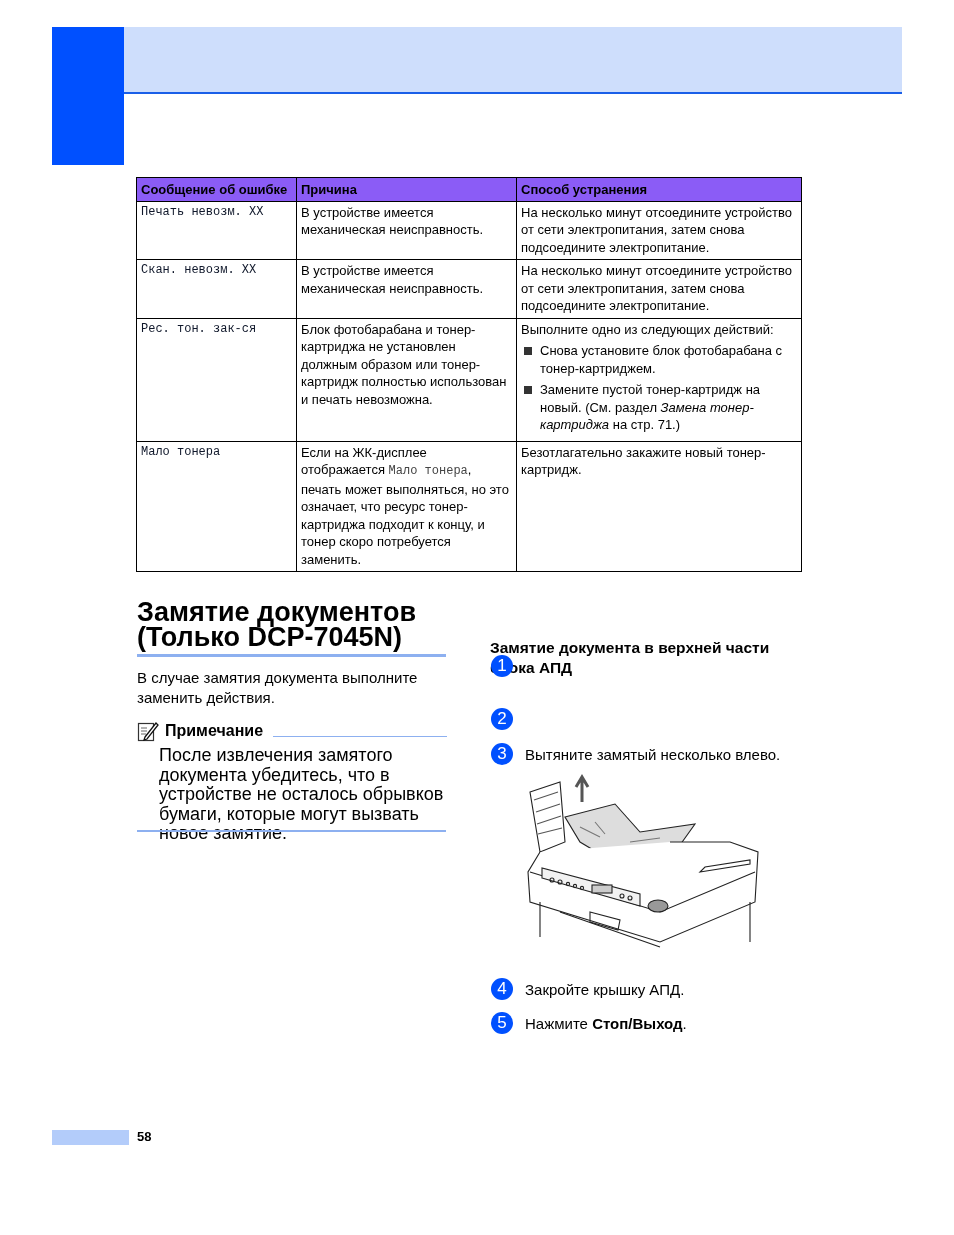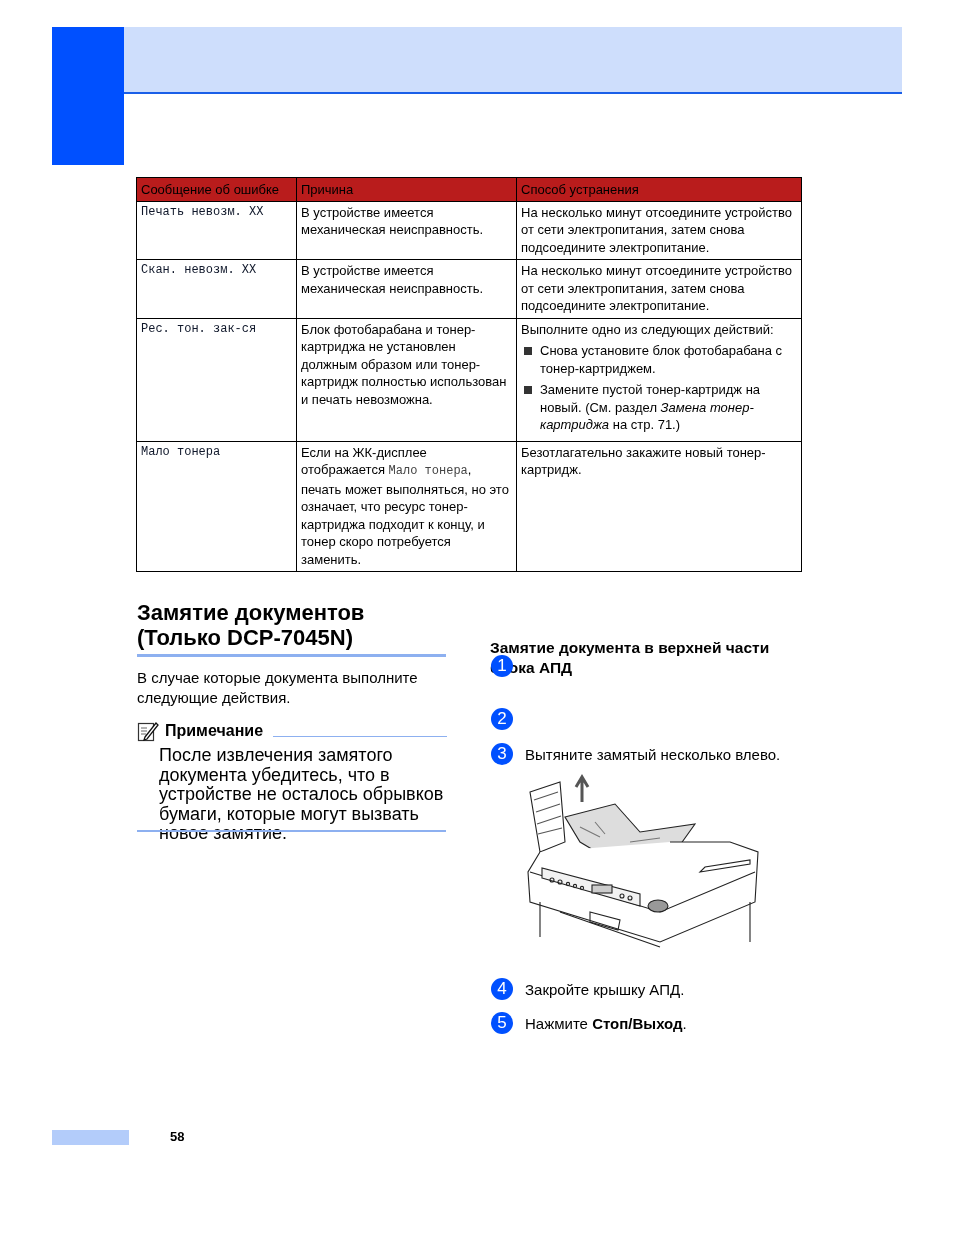--- a/index.html
+++ b/index.html
@@ -6,45 +6,45 @@
     body {
       width: 954px; height: 1235px; position: relative; background: #ffffff;
       font-family: "Liberation Sans", sans-serif; color: #000; overflow: hidden;
     }
     .tab-block { position: absolute; left: 52px; top: 27px; width: 72px; height: 138px; background: #0050ff; }
     .header-band { position: absolute; left: 124px; top: 27px; width: 778px; height: 66px; background: #cedefc; }
     .header-line { position: absolute; left: 124px; top: 92px; width: 778px; height: 2px; background: #1a5fe8; }
 
     table.err { position: absolute; left: 136px; top: 177px; width: 666px; border-collapse: collapse; font-size: 13px; line-height: 17.5px; }
     table.err th, table.err td { border: 1px solid #000; vertical-align: top; text-align: left; padding: 2px 4px 3px 4px; }
-    table.err th { background: #b91c1c; font-weight: normal; font-size: 13px; padding-top: 3px; padding-bottom: 2px; }
+    table.err th { background: #8b5cf6; font-weight: bold; font-size: 13px; padding-top: 3px; padding-bottom: 2px; }
     table.err td.msg { font-family: "Liberation Mono", monospace; font-size: 12px; color: #0f172a; }
     .mono { font-family: "Liberation Mono", monospace; font-size: 12px; color: #444; }
     .bul { display: flex; margin-top: 4px; }
     .bul .sq { width: 8px; height: 8px; background: #333; margin: 5px 8px 0 3px; flex: 0 0 8px; }
     .col1 { width: 151px; } .col2 { width: 211px; }
 
-    .h2 { position: absolute; left: 137px; top: 600px; width: 310px; font-size: 22px; font-weight: bold; line-height: 25px; }
+    .h2 { position: absolute; left: 137px; top: 600px; width: 310px; font-size: 27px; font-weight: bold; line-height: 25px; }
     .h2-rule { position: absolute; left: 137px; top: 654px; width: 309px; height: 3px; background: #8db0f0; }
     .intro { position: absolute; left: 137px; top: 668px; width: 310px; font-size: 15px; line-height: 19.5px; }
     .note-head { position: absolute; left: 137px; top: 720px; width: 310px; display: flex; align-items: center; }
     .note-icon { width: 22px; height: 22px; margin-right: 6px; }
     .note-title { font-size: 16px; font-weight: bold; margin-right: 10px; white-space: nowrap; }
     .note-line { flex: 1; height: 1px; background: #8db0f0; margin-top: 10px; }
     .note-body { position: absolute; left: 159px; top: 746px; width: 290px; font-size: 18px; line-height: 19.5px; }
     .note-rule { position: absolute; left: 137px; top: 830px; width: 309px; height: 2px; background: #8db0f0; }
 
     .h3 { position: absolute; left: 490px; top: 602px; width: 320px; font-size: 15.5px; font-weight: bold; line-height: 20px; margin-top: 36px; }
     .step { position: absolute; left: 491px; display: flex; font-size: 15px; line-height: 19.5px; }
     .step .num { width: 22px; height: 22px; border-radius: 50%; background: #0050ff; color: #fff; font-size: 17px; line-height: 22px; text-align: center; flex: 0 0 22px; margin-right: 12px; margin-top: -2px; }
     .step .txt { width: 270px; }
     .figure { position: absolute; left: 520px; top: 772px; width: 250px; height: 185px; }
 
     .foot-band { position: absolute; left: 52px; top: 1130px; width: 77px; height: 15px; background: #b3ccfa; }
-    .page-num { position: absolute; left: 137px; top: 1129px; font-size: 13px; font-weight: bold; margin-left: 33px; }
+    .page-num { position: absolute; left: 137px; top: 1129px; font-size: 13px; font-weight: bold; }
   </style>
 </head>
 <body>
 
 <div class="tab-block"></div>
 <div class="header-band"></div>
 <div class="header-line"></div>
 
 <table class="err">
   <thead>
@@ -83,21 +83,21 @@
     <tr style="height:126px">
       <td class="msg">Мало тонера</td>
       <td><span>Если на ЖК-дисплее отображается </span><span class="mono">Мало тонера</span><span>, печать может выполняться, но это означает, что ресурс тонер-картриджа подходит к концу, и тонер скоро потребуется заменить.</span></td>
       <td>Безотлагательно закажите новый тонер-картридж.</td>
     </tr>
   </tbody>
 </table>
 
 <div class="h2">Замятие документов (Только DCP-7045N)</div>
 <div class="h2-rule"></div>
-<div class="intro">В случае которые документа выполните следующие действия.</div>
+<div class="intro">В случае замятия документа выполните заменить действия.</div>
 
 <div class="note-head">
   <svg class="note-icon" viewBox="0 0 22 22">
     <rect x="1.5" y="3.5" width="15" height="17" fill="#fff" stroke="#333" stroke-width="1.2"></rect>
     <line x1="4" y1="8" x2="10" y2="8" stroke="#666" stroke-width="1"></line>
     <line x1="4" y1="11" x2="10" y2="11" stroke="#666" stroke-width="1"></line>
     <line x1="4" y1="14" x2="9" y2="14" stroke="#666" stroke-width="1"></line>
     <path d="M8 17 L19 3 L21 5 L10 19 L7 20 Z" fill="#fff" stroke="#111" stroke-width="1.3"></path>
   </svg>
   <span class="note-title">Примечание</span>

